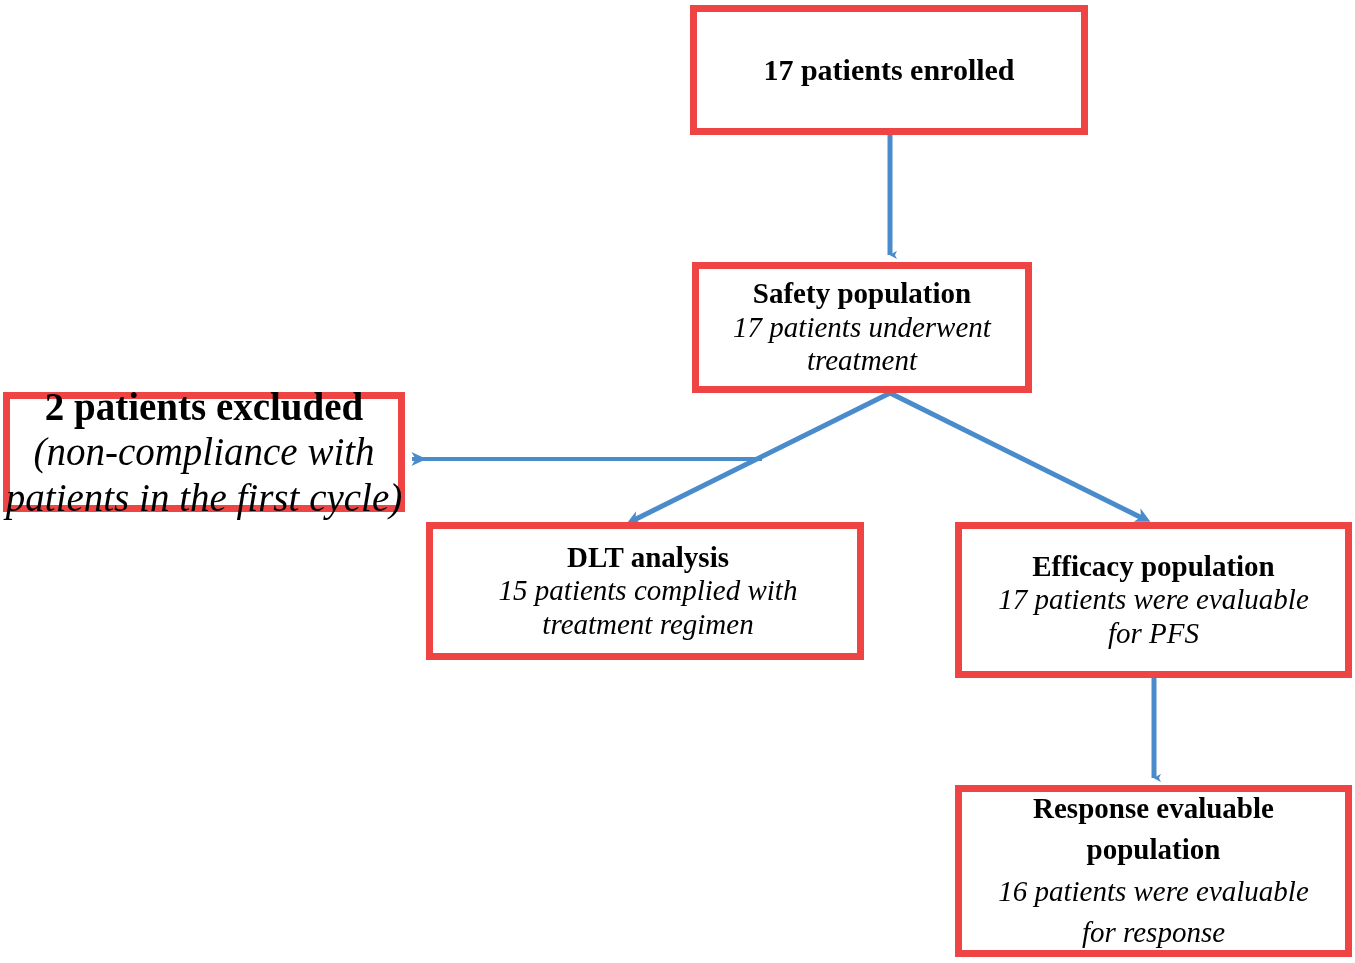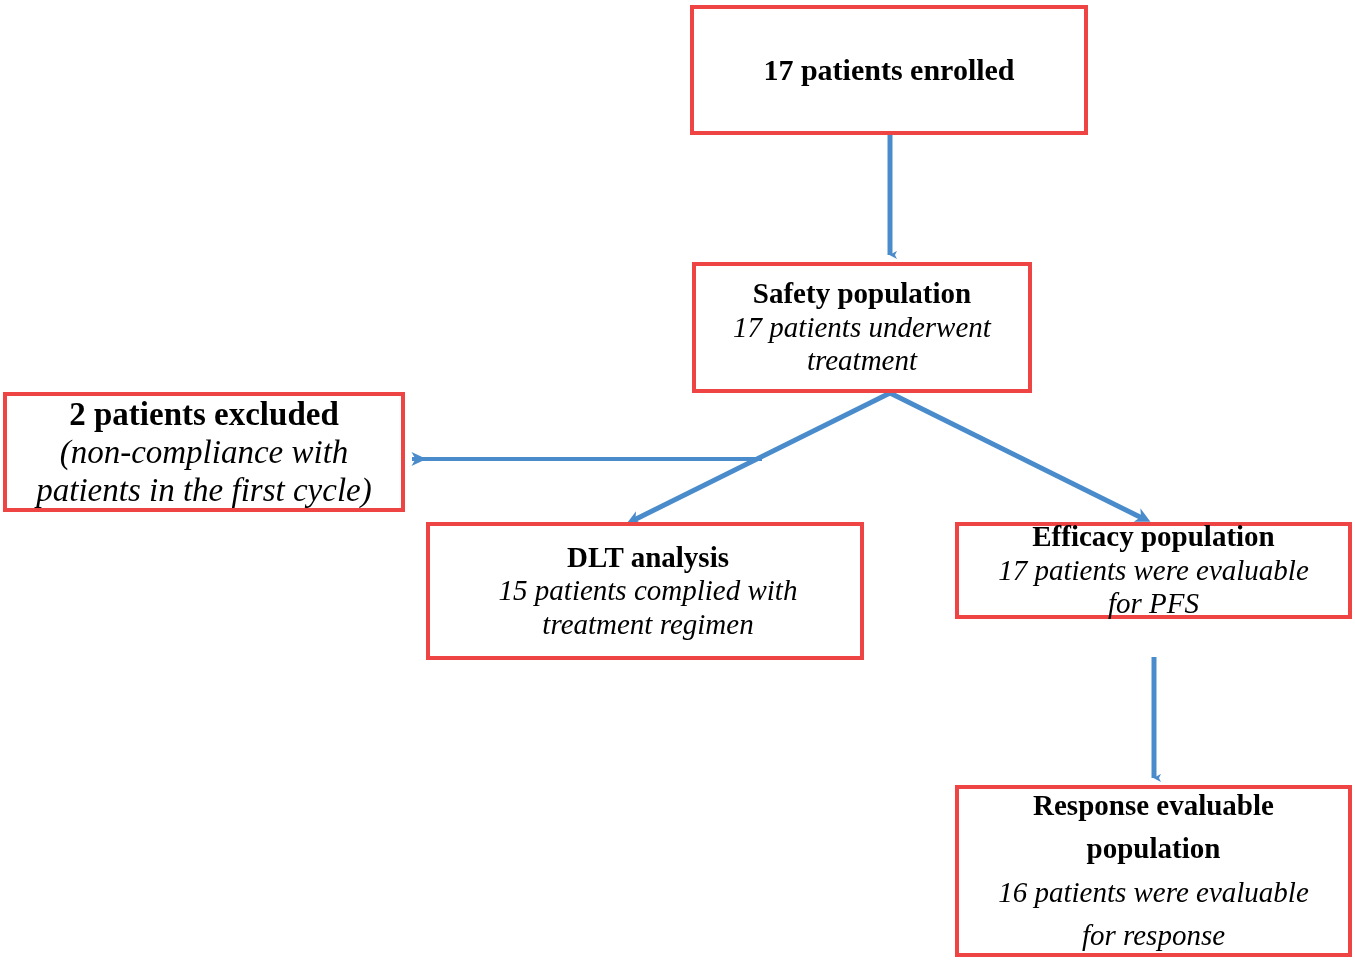--- a/index.html
+++ b/index.html
@@ -23,21 +23,21 @@
     position: absolute;
     left: 0;
     top: 0;
     width: 1355px;
     height: 963px;
     pointer-events: none;
   }
   .node {
     position: absolute;
     box-sizing: border-box;
-    border: 4px solid #ef4444;
+    border: 7px solid #ef4444;
     background: #ffffff;
     display: flex;
     flex-direction: column;
     align-items: center;
     justify-content: center;
     text-align: center;
     line-height: 1.16;
     z-index: 2;
   }
   .node .title {
@@ -53,34 +53,34 @@
   #node-enrolled {
     left: 690px; top: 5px; width: 398px; height: 130px;
     font-size: 30px;
   }
   #node-safety {
     left: 692px; top: 262px; width: 340px; height: 131px;
     font-size: 29px;
   }
   #node-excluded {
     left: 3px; top: 392px; width: 402px; height: 120px;
-    font-size: 33px;
+    font-size: 39px;
   }
   #node-excluded .line {
     
     margin-left: -2px;
     margin-right: -2px;
   }
   #node-dlt {
     left: 426px; top: 522px; width: 438px; height: 138px;
     font-size: 29px;
     padding-left: 6px;
   }
   #node-efficacy {
-    left: 955px; top: 522px; width: 397px; height: 97px;
+    left: 955px; top: 522px; width: 397px; height: 156px;
     font-size: 29px;
   }
   #node-response {
     left: 955px; top: 785px; width: 397px; height: 172px;
     font-size: 29px;
     justify-content: space-between;
   }
 </style>
 </head>
 <body>

